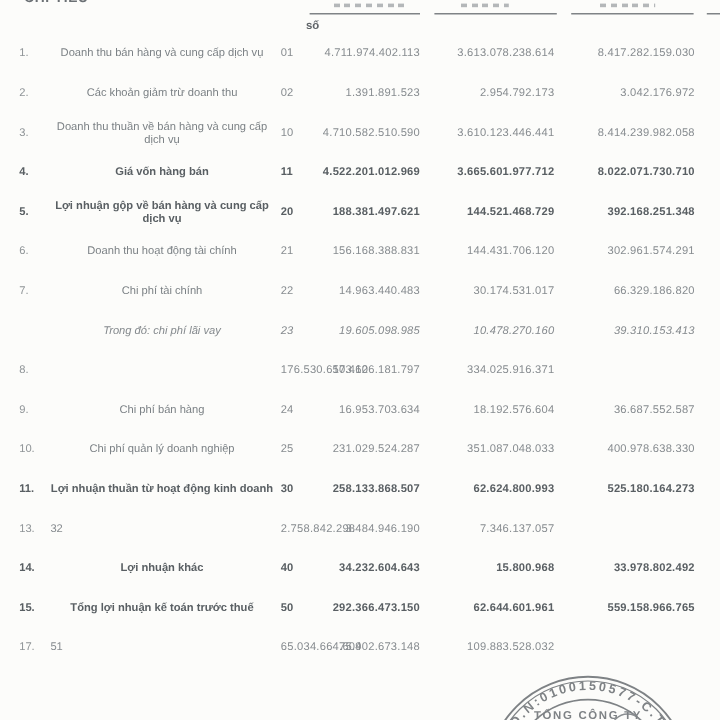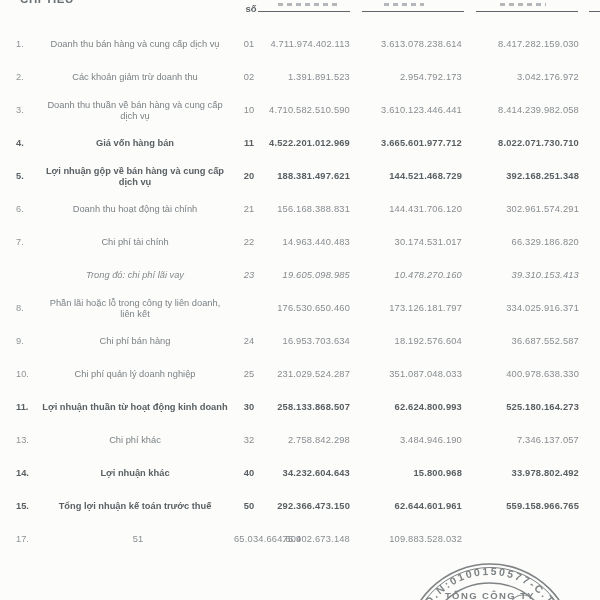--- a/index.html
+++ b/index.html
@@ -15,21 +15,21 @@
   .table-header{
     position:relative;height:26px;overflow:hidden;
     padding-left:16px;
   }
   .h-title{
     position:absolute;left:20px;top:-7px;
     font-size:11.5px;font-weight:bold;letter-spacing:.6px;
     color:#6b7074;
   }
   .h-code{
-    position:absolute;left:236px;top:3px;width:30px;text-align:center;
+    position:absolute;left:236px;top:16px;width:30px;text-align:right;
     font-size:9.5px;font-weight:bold;color:#5f6468;
   }
   .rule{position:absolute;top:11px;border-top:1.6px solid #60656a;}
   .rule1{left:258px;width:92px;}
   .rule2{left:362px;width:102px;}
   .rule3{left:476px;width:102px;}
   .rule4{left:589px;width:14px;}
   .frag{
     position:absolute;top:3px;height:3px;opacity:.65;
     background:repeating-linear-gradient(90deg,#8d9296 0 5px,transparent 5px 9px);
@@ -45,21 +45,21 @@
     grid-template-columns:26px 192px 30px 86px 112px 117px;
     align-items:center;
     min-height:26px;
     padding:4px 0 3px 0;
     font-size:9.3px;
     line-height:11.5px;
     color:#878c90;
   }
   .c-no{color:#8f9497;padding-right:2px;}
   .c-label{color:#7b8185;padding-right:6px;text-align:center;}
-  .c-code{text-align:center;}
+  .c-code{}
   .c-v{text-align:right;white-space:nowrap;letter-spacing:.2px;}
   .row.bold .c-label,.row.bold .c-v,.row.bold .c-no,.row.bold .c-code{
     font-weight:bold;color:#595f63;
   }
   .row.italic .c-label,.row.italic .c-v,.row.italic .c-code{
     font-style:italic;color:#84898d;
   }
 
   
   .stamp{position:absolute;left:380px;top:555px;}
@@ -142,21 +142,20 @@
       <div class="row italic">
         <div class="c-no"></div>
         <div class="c-label">Trong đó: chi phí lãi vay</div>
         <div class="c-code">23</div>
         <div class="c-v">19.605.098.985</div>
         <div class="c-v">10.478.270.160</div>
         <div class="c-v">39.310.153.413</div>
       </div>
       <div class="row regular">
         <div class="c-no">8.</div>
-        <div class="c-label">Phần lãi hoặc lỗ trong công ty liên doanh, liên kết</div>
         <div class="c-code"></div>
         <div class="c-v">176.530.650.460</div>
         <div class="c-v">173.126.181.797</div>
         <div class="c-v">334.025.916.371</div>
       </div>
       <div class="row regular">
         <div class="c-no">9.</div>
         <div class="c-label">Chi phí bán hàng</div>
         <div class="c-code">24</div>
         <div class="c-v">16.953.703.634</div>
@@ -174,21 +173,20 @@
       <div class="row bold">
         <div class="c-no">11.</div>
         <div class="c-label">Lợi nhuận thuần từ hoạt động kinh doanh</div>
         <div class="c-code">30</div>
         <div class="c-v">258.133.868.507</div>
         <div class="c-v">62.624.800.993</div>
         <div class="c-v">525.180.164.273</div>
       </div>
       <div class="row regular">
         <div class="c-no">13.</div>
-        <div class="c-label">Chi phí khác</div>
         <div class="c-code">32</div>
         <div class="c-v">2.758.842.298</div>
         <div class="c-v">3.484.946.190</div>
         <div class="c-v">7.346.137.057</div>
       </div>
       <div class="row bold">
         <div class="c-no">14.</div>
         <div class="c-label">Lợi nhuận khác</div>
         <div class="c-code">40</div>
         <div class="c-v">34.232.604.643</div>

